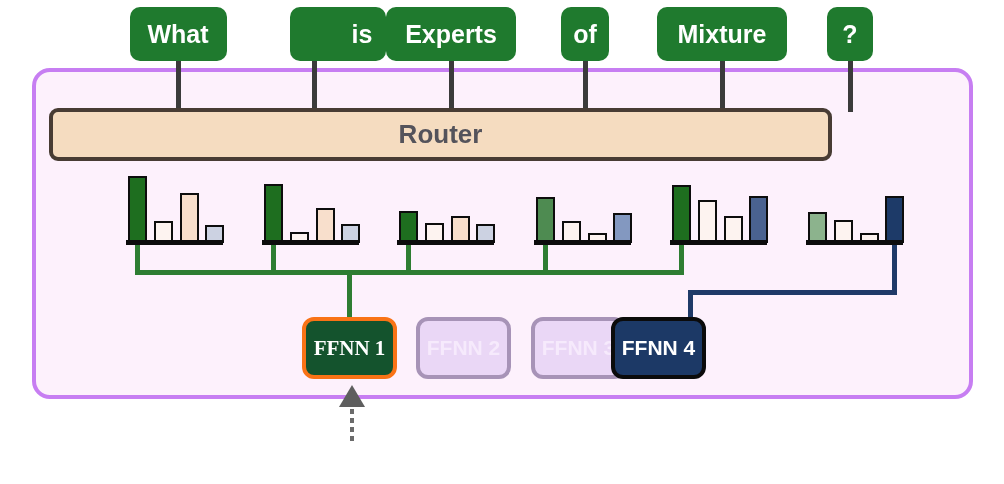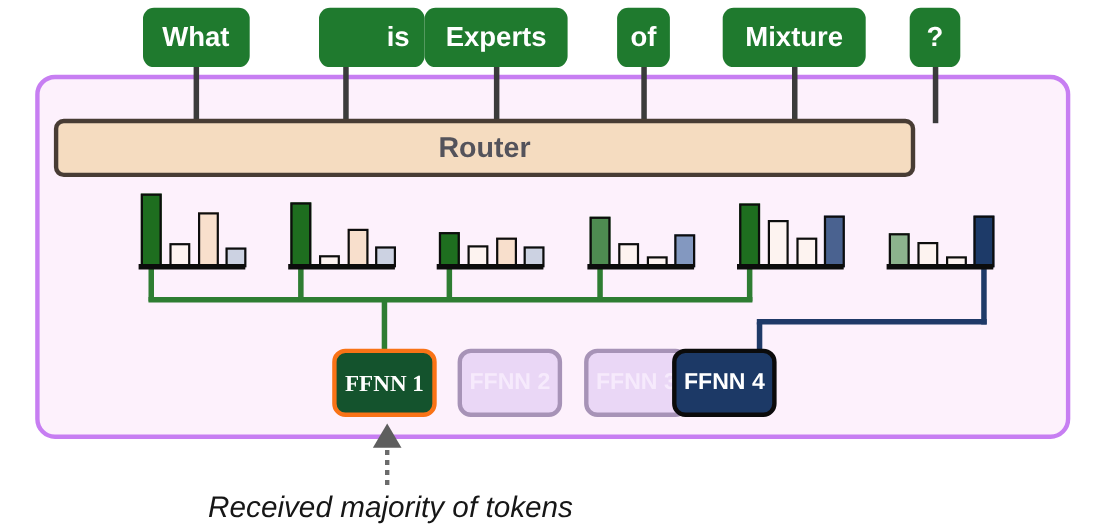--- a/index.html
+++ b/index.html
@@ -204,15 +204,14 @@
 
   <div id="experts">
       <div class="expert green" style="left: 302px;">FFNN 1</div>
       <div class="expert muted" style="left: 416px;">FFNN 2</div>
       <div class="expert muted" style="left: 531px;">FFNN 3</div>
       <div class="expert navy" style="left: 611px;">FFNN 4</div>
     </div>
 
   <div class="arrow-head"></div>
   <div class="arrow-dotted-stem"></div>
-  <div class="annotation">Received majority of tokens</div>
 
 </div>
 
 </body></html>

